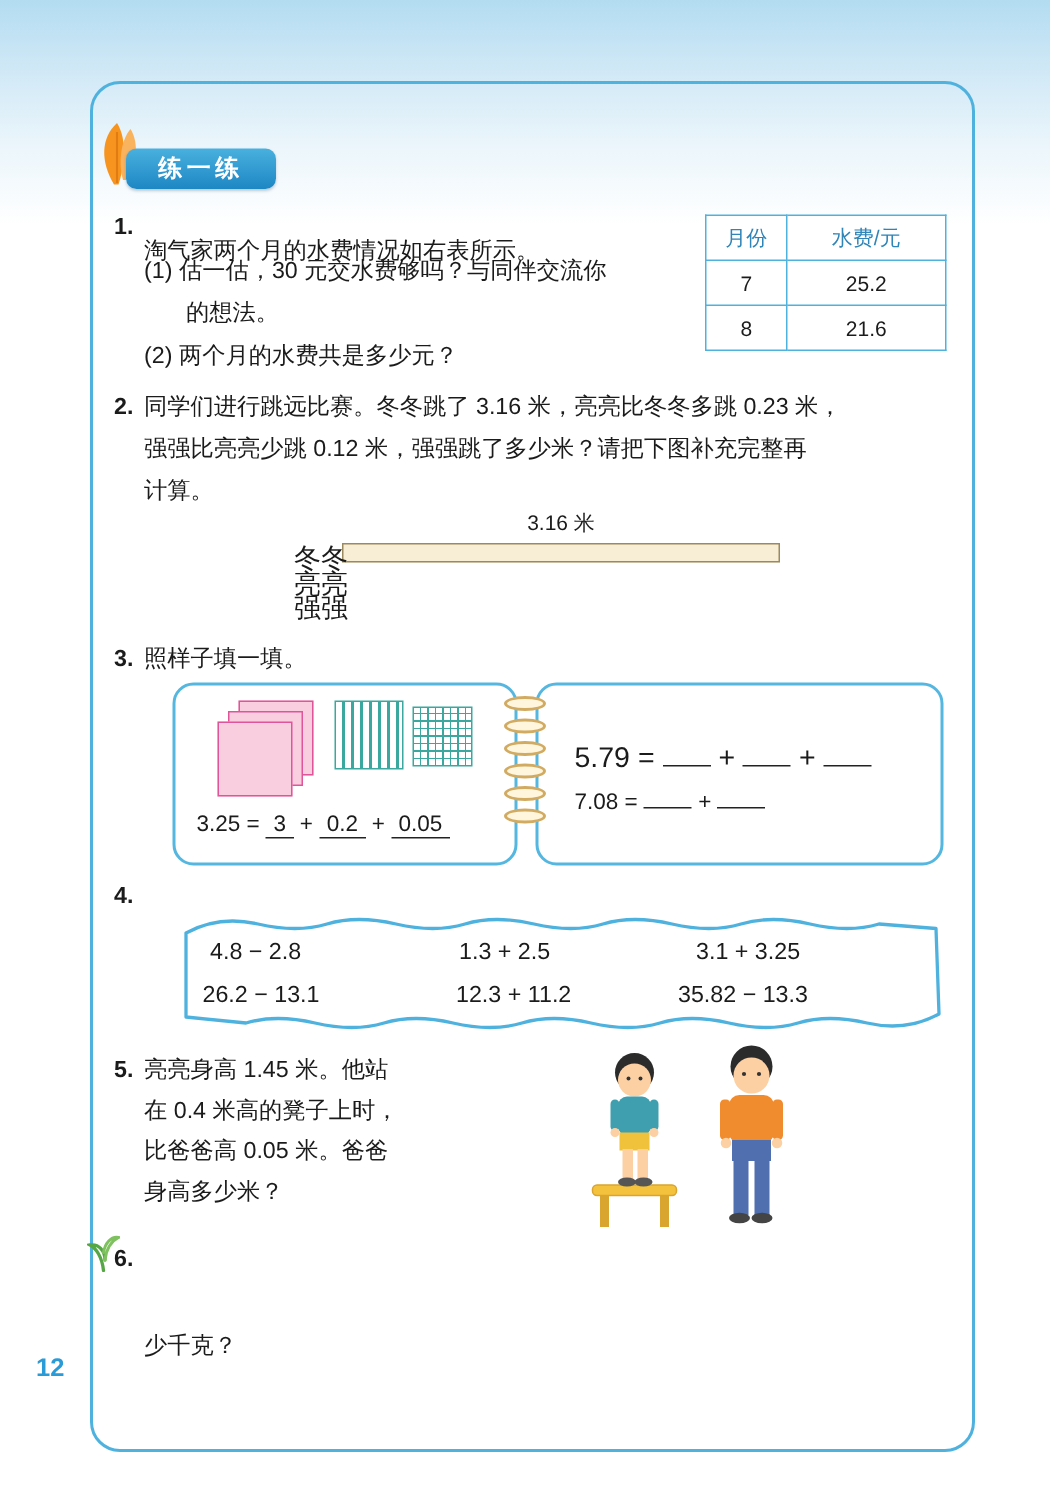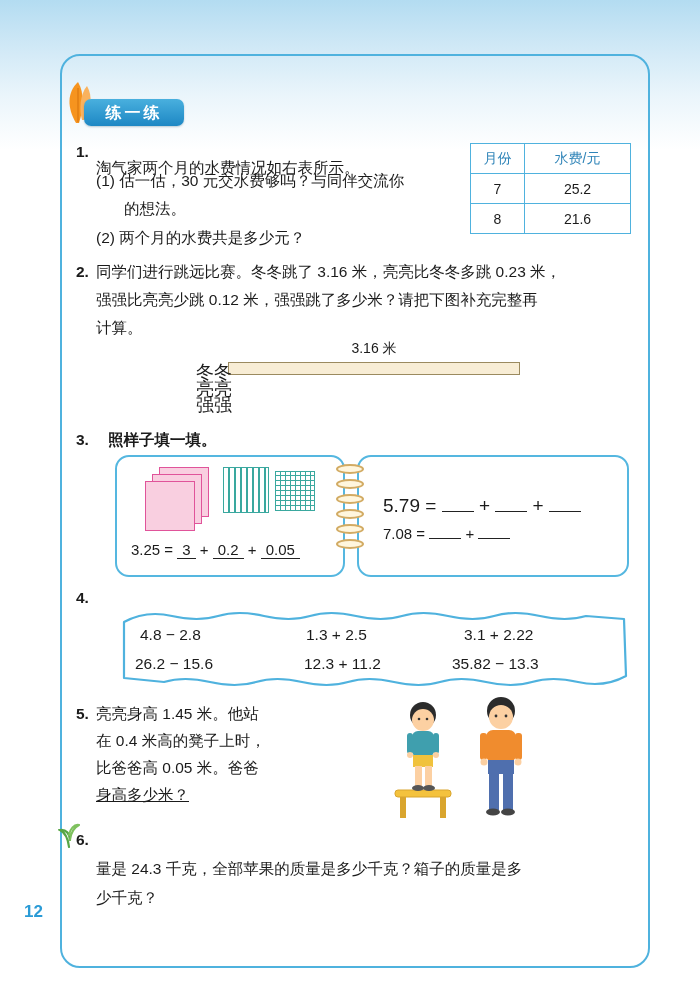--- a/index.html
+++ b/index.html
@@ -42,21 +42,21 @@
   #p2-l2 { left:96px; top:290px; }
   #p2-l3 { left:96px; top:318px; }
   #jump-label { left:228px; top:340px; width:292px; text-align:center; font-size:14px; }
   #jump-bar { left:228px; top:362px; width:292px; height:13px;
     background:#f8edd5; border:1px solid #9b8a5f; }
   .jump-name { left:196px; font-size:18px; }
   #jn0 { top:360px; } #jn1 { top:377px; } #jn2 { top:393px; }
 
   
   #p3-num { left:76px; top:430px; }
-  #p3-title { left:108px; top:430px;font-weight:bold; }
+  #p3-title { left:96px; top:430px; }
   .ex-box { top:455px; height:122px; border:2px solid #55b7e0; border-radius:14px; background:#fff; }
   #box-left { left:115px; width:230px; }
   #box-right { left:357px; width:272px; }
   .ring { position:absolute; left:336px; width:28px; height:10px; border-radius:50%;
     border:2px solid #d2ab63; background:#fff6dd; z-index:3; }
   .sq { position:absolute; }
   .sq-pink { width:50px; height:50px; background:#f9cfe0; border:1.5px solid #e0549a; }
   #sqp-back { left:159px; top:467px; }
   #sqp-mid  { left:152px; top:474px; }
   #sqp-front{ left:145px; top:481px; }
@@ -77,21 +77,21 @@
   #p4-wave { left:116px; top:604px; }
   .expr { position:absolute; font-size:15.5px; white-space:nowrap; }
   #e00 { left:140px; top:626px; } #e01 { left:306px; top:626px; } #e02 { left:464px; top:626px; }
   #e10 { left:135px; top:655px; } #e11 { left:304px; top:655px; } #e12 { left:452px; top:655px; }
 
   
   #p5-num { left:76px; top:704px; }
   #p5-l0 { left:96px; top:704px; }
   #p5-l1 { left:96px; top:731px; }
   #p5-l2 { left:96px; top:758px; }
-  #p5-l3 { left:96px; top:785px;text-decoration:underline; }
+  #p5-l3 { left:96px; top:785px; }
   #figures { left:383px; top:694px; }
 
   
   #p6-sprout { left:58px; top:820px; }
   #p6-num { left:76px; top:830px; }
   #p6-l0 { left:96px; top:830px; }
   #p6-l1 { left:96px; top:859px; }
   #p6-l2 { left:96px; top:888px; }
 
   #page-num { left:24px; top:902px; font-size:17px; font-weight:700; color:#2a9bd6; }
@@ -188,22 +188,22 @@
   </div>
 
   <div class="abs txt num" id="p4-num">4.</div>
   <svg class="abs" id="p4-wave" width="516" height="90" viewBox="0 0 516 90">
     <path d="M8,18 Q 30,6 56,12 T 102,12 T 148,12 T 194,12 T 240,12 T 286,12 T 332,12 T 378,12 T 424,12 T 470,12 L 508,15
              L 510,72
              Q 488,84 462,78 T 416,78 T 370,78 T 324,78 T 278,78 T 232,78 T 186,78 T 140,78 T 94,78 T 48,78 L 8,74 Z" fill="#ffffff" stroke="#4fb2de" stroke-width="2.2" stroke-linejoin="round"></path>
   </svg>
   <div class="expr" id="e00">4.8 − 2.8</div>
   <div class="expr" id="e01">1.3 + 2.5</div>
-  <div class="expr" id="e02">3.1 + 2.22</div>
-  <div class="expr" id="e10">26.2 − 15.6</div>
+  <div class="expr" id="e02">3.1 + 3.25</div>
+  <div class="expr" id="e10">26.2 − 13.1</div>
   <div class="expr" id="e11">12.3 + 11.2</div>
   <div class="expr" id="e12">35.82 − 13.3</div>
 
   <div class="abs txt num" id="p5-num">5.</div>
   <div class="abs txt" id="p5-l0">亮亮身高 1.45 米。他站</div>
   <div class="abs txt" id="p5-l1">在 0.4 米高的凳子上时，</div>
   <div class="abs txt" id="p5-l2">比爸爸高 0.05 米。爸爸</div>
   <div class="abs txt" id="p5-l3">身高多少米？</div>
 
   <svg class="abs" id="figures" width="170" height="126" viewBox="0 0 170 126">
@@ -241,18 +241,17 @@
     <rect x="120" y="78" width="10" height="38" fill="#4f6fae"></rect>
     <ellipse cx="110" cy="118" rx="7" ry="3.5" fill="#444"></ellipse>
     <ellipse cx="125" cy="118" rx="7" ry="3.5" fill="#444"></ellipse>
   </svg>
 
   <svg class="abs" id="p6-sprout" width="22" height="28" viewBox="0 0 22 28">
     <path d="M11,27 C10,18 6,12 2,10 C8,9 12,14 12,20" fill="none" stroke="#57a645" stroke-width="2.2" stroke-linecap="round"></path>
     <path d="M12,20 C13,12 17,7 21,5 C16,4 12,9 11,15" fill="none" stroke="#7ec15e" stroke-width="2" stroke-linecap="round"></path>
   </svg>
   <div class="abs txt num" id="p6-num">6.</div>
-  <div class="abs txt" id="p6-l1">量是 24.3 千克，全部苹果的质量是多少千克？箱子的质量是多</div>
   <div class="abs txt" id="p6-l2">少千克？</div>
 
   <div class="abs" id="page-num">12</div>
 
 </div>
 
 </body></html>

